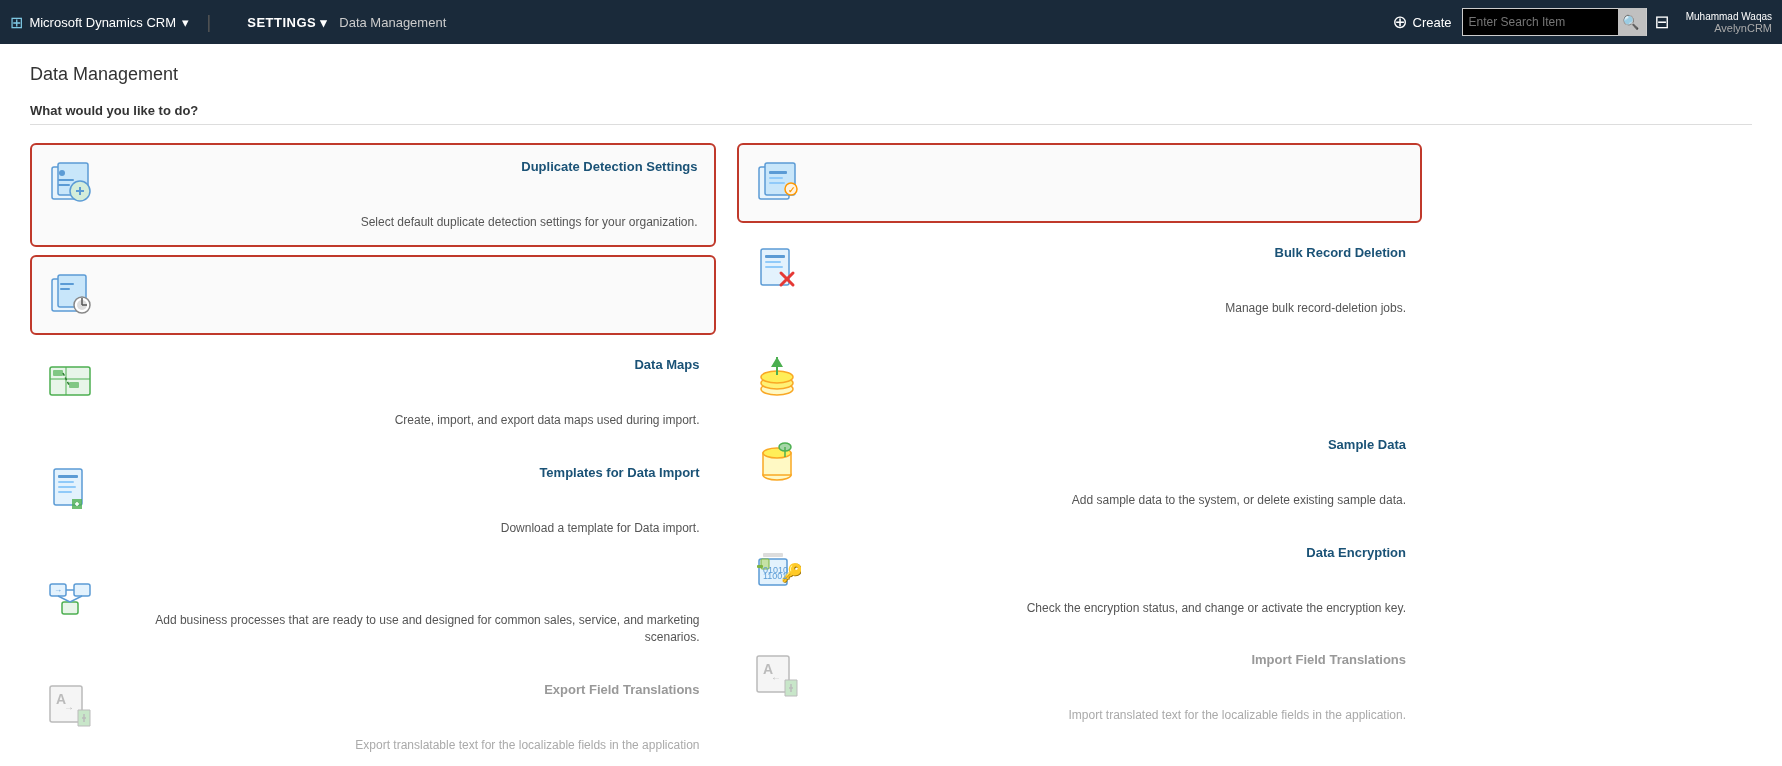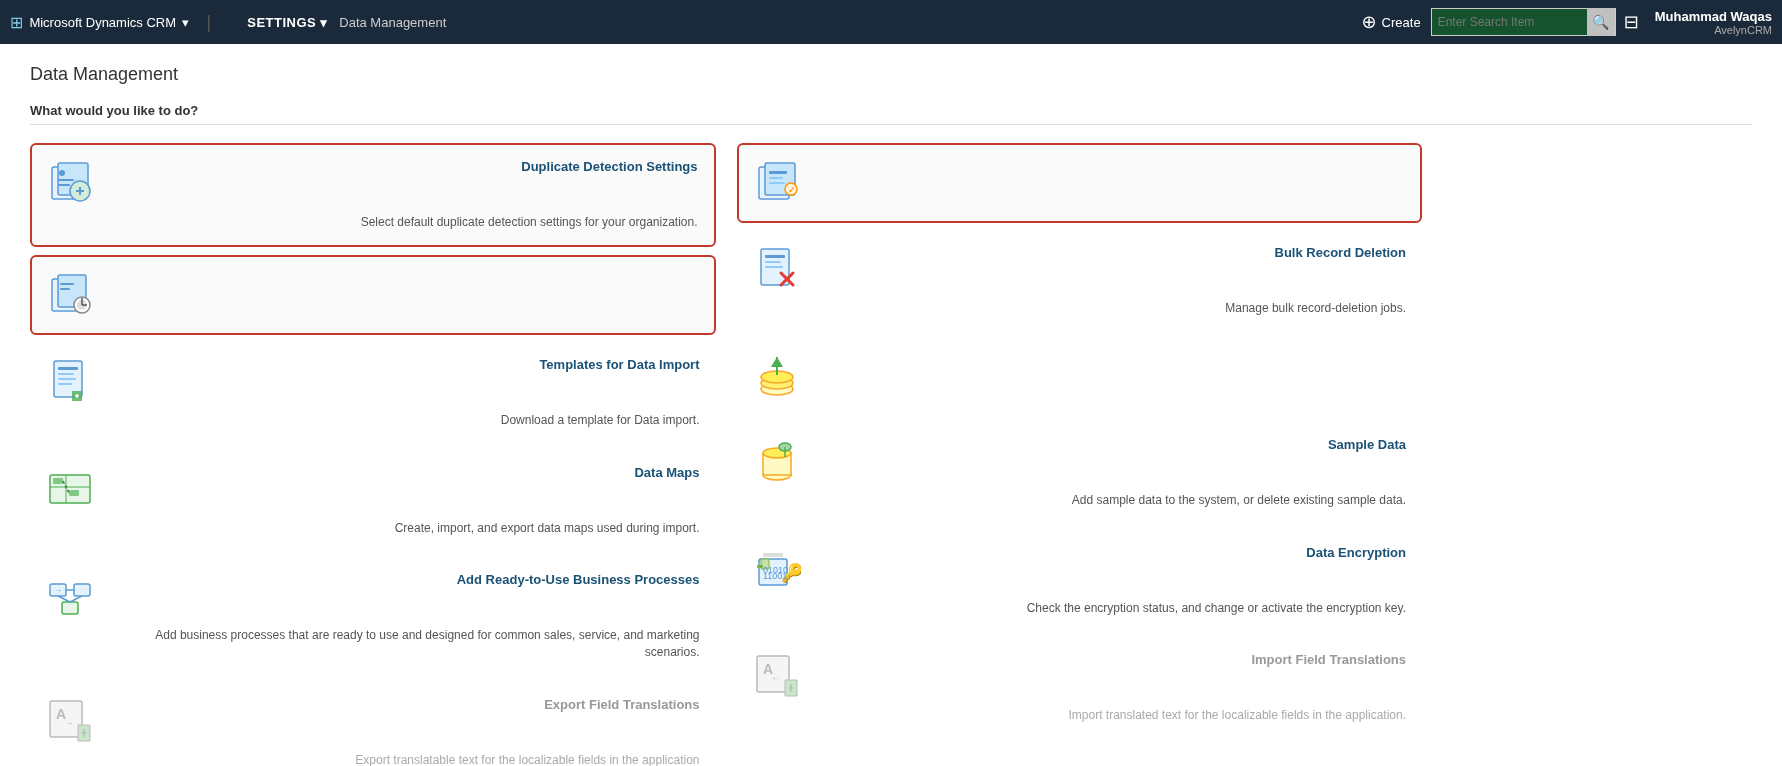--- a/index.html
+++ b/index.html
@@ -61,21 +61,21 @@
       cursor: pointer;
       padding: 0 10px;
     }
     .nav-create .plus-icon {
       font-size: 18px;
       font-weight: 300;
     }
     .search-box {
       display: flex;
       align-items: center;
-      background: #14532d;
+      background: #000000;
       border: 1px solid #ccc;
       height: 28px;
       width: 185px;
     }
     .search-box input {
       border: none;
       outline: none;
       font-size: 12px;
       color: #999;
       padding: 0 6px;
@@ -100,21 +100,21 @@
       cursor: pointer;
       padding: 0 8px;
     }
     .nav-user {
       color: #fff;
       font-size: 12px;
       text-align: right;
       padding-left: 8px;
       cursor: pointer;
     }
-    .nav-user .user-name { font-weight: 700; font-size: 13px; }
+    .nav-user .user-name { font-weight: 400; font-size: 10px; }
     .nav-user .user-org { font-size: 11px; color: #aaa; }
 
     
     .page-content {
       padding: 20px 30px;
     }
     .page-title {
       font-size: 18px;
       font-weight: 300;
       color: #333;
@@ -257,65 +257,64 @@
       <line x1="34" y1="34" x2="34" y2="27" stroke="#555" stroke-width="1.5"></line>
       <line x1="34" y1="34" x2="39" y2="34" stroke="#555" stroke-width="1.5"></line>
       <rect x="12" y="12" width="14" height="2" rx="1" fill="#5b9bd5"></rect>
       <rect x="12" y="17" width="10" height="2" rx="1" fill="#5b9bd5"></rect>
     </svg>
           </div>
     </div>
         <div class="menu-item">
       <div class="item-icon">
             <svg class="icon-svg" viewBox="0 0 48 48" xmlns="http://www.w3.org/2000/svg">
+      <rect x="4" y="10" width="40" height="28" rx="2" fill="#e8f5e9" stroke="#4caf50" stroke-width="1.5"></rect>
+      <line x1="4" y1="22" x2="44" y2="22" stroke="#4caf50" stroke-width="1"></line>
+      <line x1="20" y1="10" x2="20" y2="38" stroke="#4caf50" stroke-width="1"></line>
+      <rect x="7" y="13" width="10" height="6" rx="1" fill="#81c784"></rect>
+      <rect x="23" y="25" width="10" height="6" rx="1" fill="#81c784"></rect>
+      <line x1="17" y1="16" x2="23" y2="28" stroke="#2e7d32" stroke-width="1.5" stroke-dasharray="3,2"></line>
+    </svg>
+          </div>
+      <div class="item-text">
+        <div class="item-title">Data Maps</div>
+        <div class="item-desc">Create, import, and export data maps used during import.</div>
+      </div>
+    </div>
+        <div class="menu-item">
+      <div class="item-icon">
+            <svg class="icon-svg" viewBox="0 0 48 48" xmlns="http://www.w3.org/2000/svg">
       <rect x="8" y="4" width="28" height="36" rx="2" fill="#e3f2fd" stroke="#5b9bd5" stroke-width="1.5"></rect>
       <rect x="12" y="10" width="20" height="3" rx="1" fill="#5b9bd5"></rect>
       <rect x="12" y="16" width="16" height="2" rx="1" fill="#90caf9"></rect>
       <rect x="12" y="21" width="18" height="2" rx="1" fill="#90caf9"></rect>
       <rect x="12" y="26" width="14" height="2" rx="1" fill="#90caf9"></rect>
       <polygon points="26,34 36,34 36,44 26,44" fill="#4caf50" opacity="0.8"></polygon>
       <line x1="29" y1="39" x2="33" y2="39" stroke="#fff" stroke-width="1.5"></line>
       <line x1="31" y1="37" x2="31" y2="41" stroke="#fff" stroke-width="1.5"></line>
     </svg>
           </div>
       <div class="item-text">
         <div class="item-title">Templates for Data Import</div>
         <div class="item-desc">Download a template for Data import.</div>
       </div>
     </div>
         <div class="menu-item">
       <div class="item-icon">
             <svg class="icon-svg" viewBox="0 0 48 48" xmlns="http://www.w3.org/2000/svg">
-      <rect x="4" y="10" width="40" height="28" rx="2" fill="#e8f5e9" stroke="#4caf50" stroke-width="1.5"></rect>
-      <line x1="4" y1="22" x2="44" y2="22" stroke="#4caf50" stroke-width="1"></line>
-      <line x1="20" y1="10" x2="20" y2="38" stroke="#4caf50" stroke-width="1"></line>
-      <rect x="7" y="13" width="10" height="6" rx="1" fill="#81c784"></rect>
-      <rect x="23" y="25" width="10" height="6" rx="1" fill="#81c784"></rect>
-      <line x1="17" y1="16" x2="23" y2="28" stroke="#2e7d32" stroke-width="1.5" stroke-dasharray="3,2"></line>
-    </svg>
-          </div>
-      <div class="item-text">
-        <div class="item-title">Data Maps</div>
-        <div class="item-desc">Create, import, and export data maps used during import.</div>
-      </div>
-    </div>
-        <div class="menu-item">
-      <div class="item-icon">
-            <svg class="icon-svg" viewBox="0 0 48 48" xmlns="http://www.w3.org/2000/svg">
       <rect x="4" y="12" width="16" height="12" rx="2" fill="#e3f2fd" stroke="#5b9bd5" stroke-width="1.5"></rect>
       <rect x="28" y="12" width="16" height="12" rx="2" fill="#e3f2fd" stroke="#5b9bd5" stroke-width="1.5"></rect>
       <rect x="16" y="30" width="16" height="12" rx="2" fill="#e8f5e9" stroke="#4caf50" stroke-width="1.5"></rect>
       <line x1="20" y1="18" x2="28" y2="18" stroke="#5b9bd5" stroke-width="1.5" marker-end="url(#arrow)"></line>
       <line x1="12" y1="24" x2="24" y2="30" stroke="#5b9bd5" stroke-width="1.5"></line>
       <line x1="36" y1="24" x2="24" y2="30" stroke="#5b9bd5" stroke-width="1.5"></line>
       <text x="8" y="20" font-size="8" fill="#5b9bd5">→</text>
     </svg>
           </div>
       <div class="item-text">
-        <div class="item-title">Add Ready-to-Use Business Processes</div>
         <div class="item-desc">Add business processes that are ready to use and designed for common sales, service, and marketing scenarios.</div>
       </div>
     </div>
         <div class="menu-item disabled">
       <div class="item-icon">
             <svg class="icon-svg" viewBox="0 0 48 48" xmlns="http://www.w3.org/2000/svg">
       <rect x="4" y="4" width="32" height="36" rx="2" fill="#f5f5f5" stroke="#bbb" stroke-width="1.5"></rect>
       <text x="10" y="22" font-size="14" fill="#bbb" font-weight="bold">A</text>
       <text x="18" y="28" font-size="10" fill="#bbb">→</text>
       <polygon points="32,28 44,28 44,44 32,44" fill="#c8e6c9" stroke="#bbb" stroke-width="1"></polygon>

